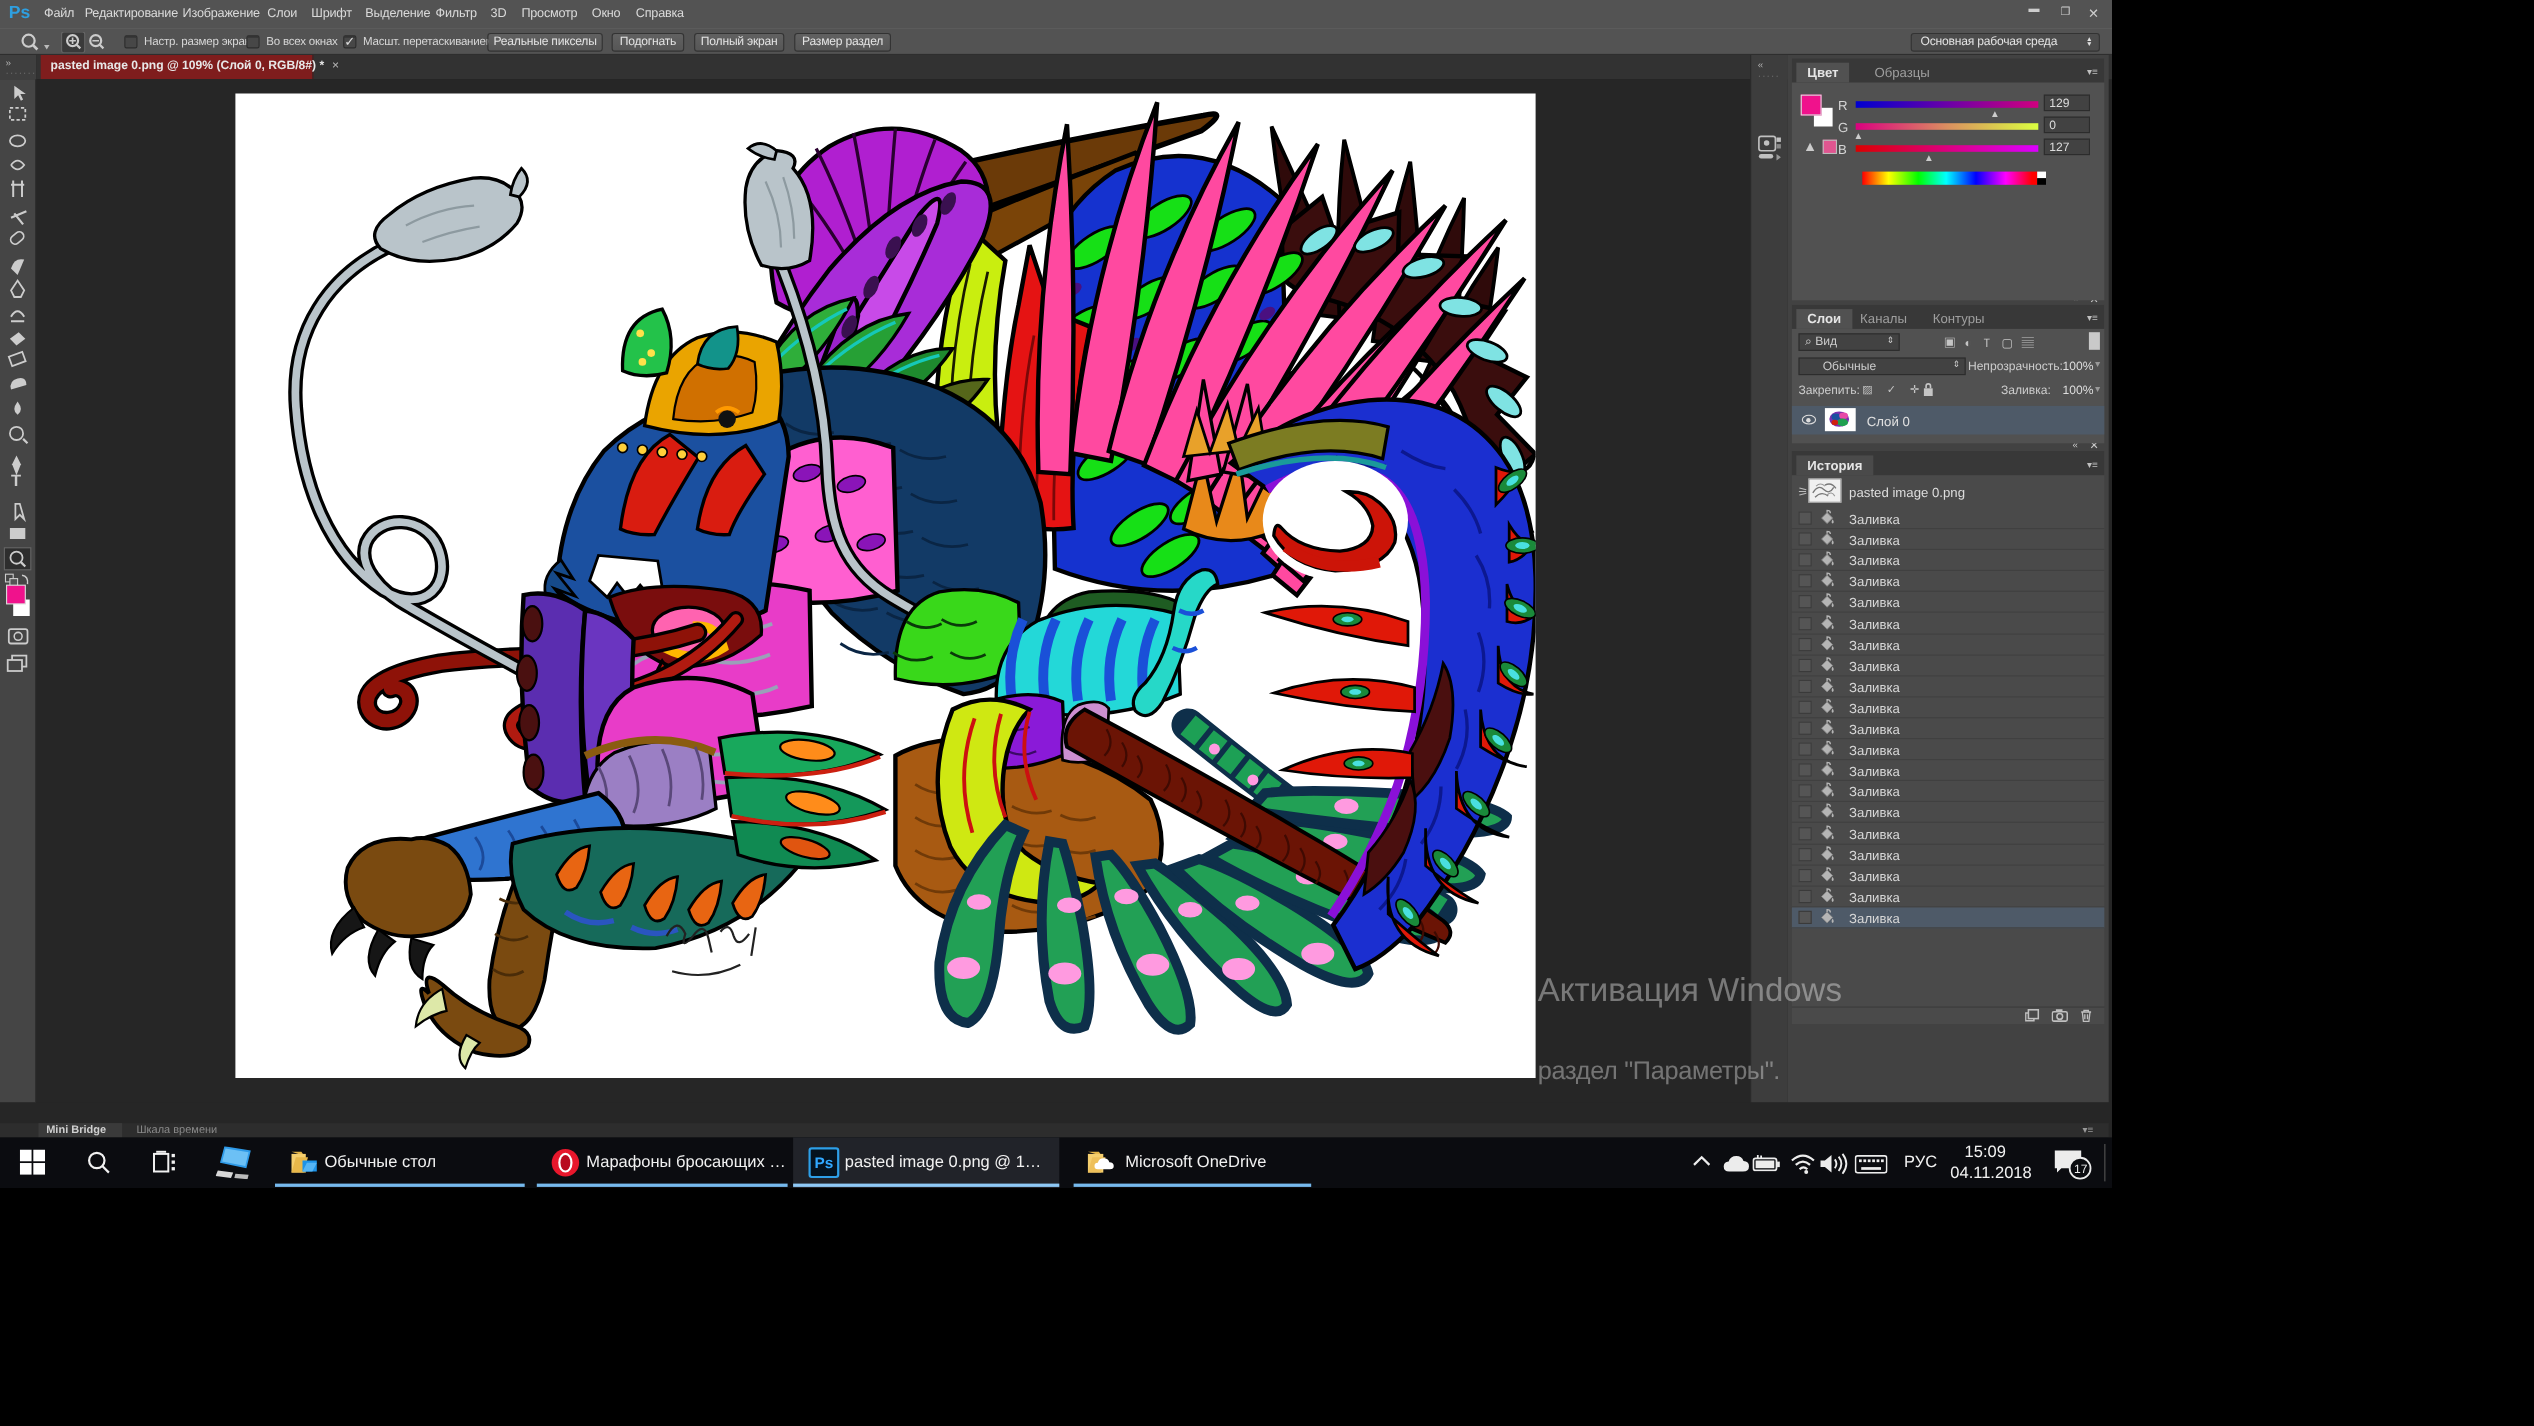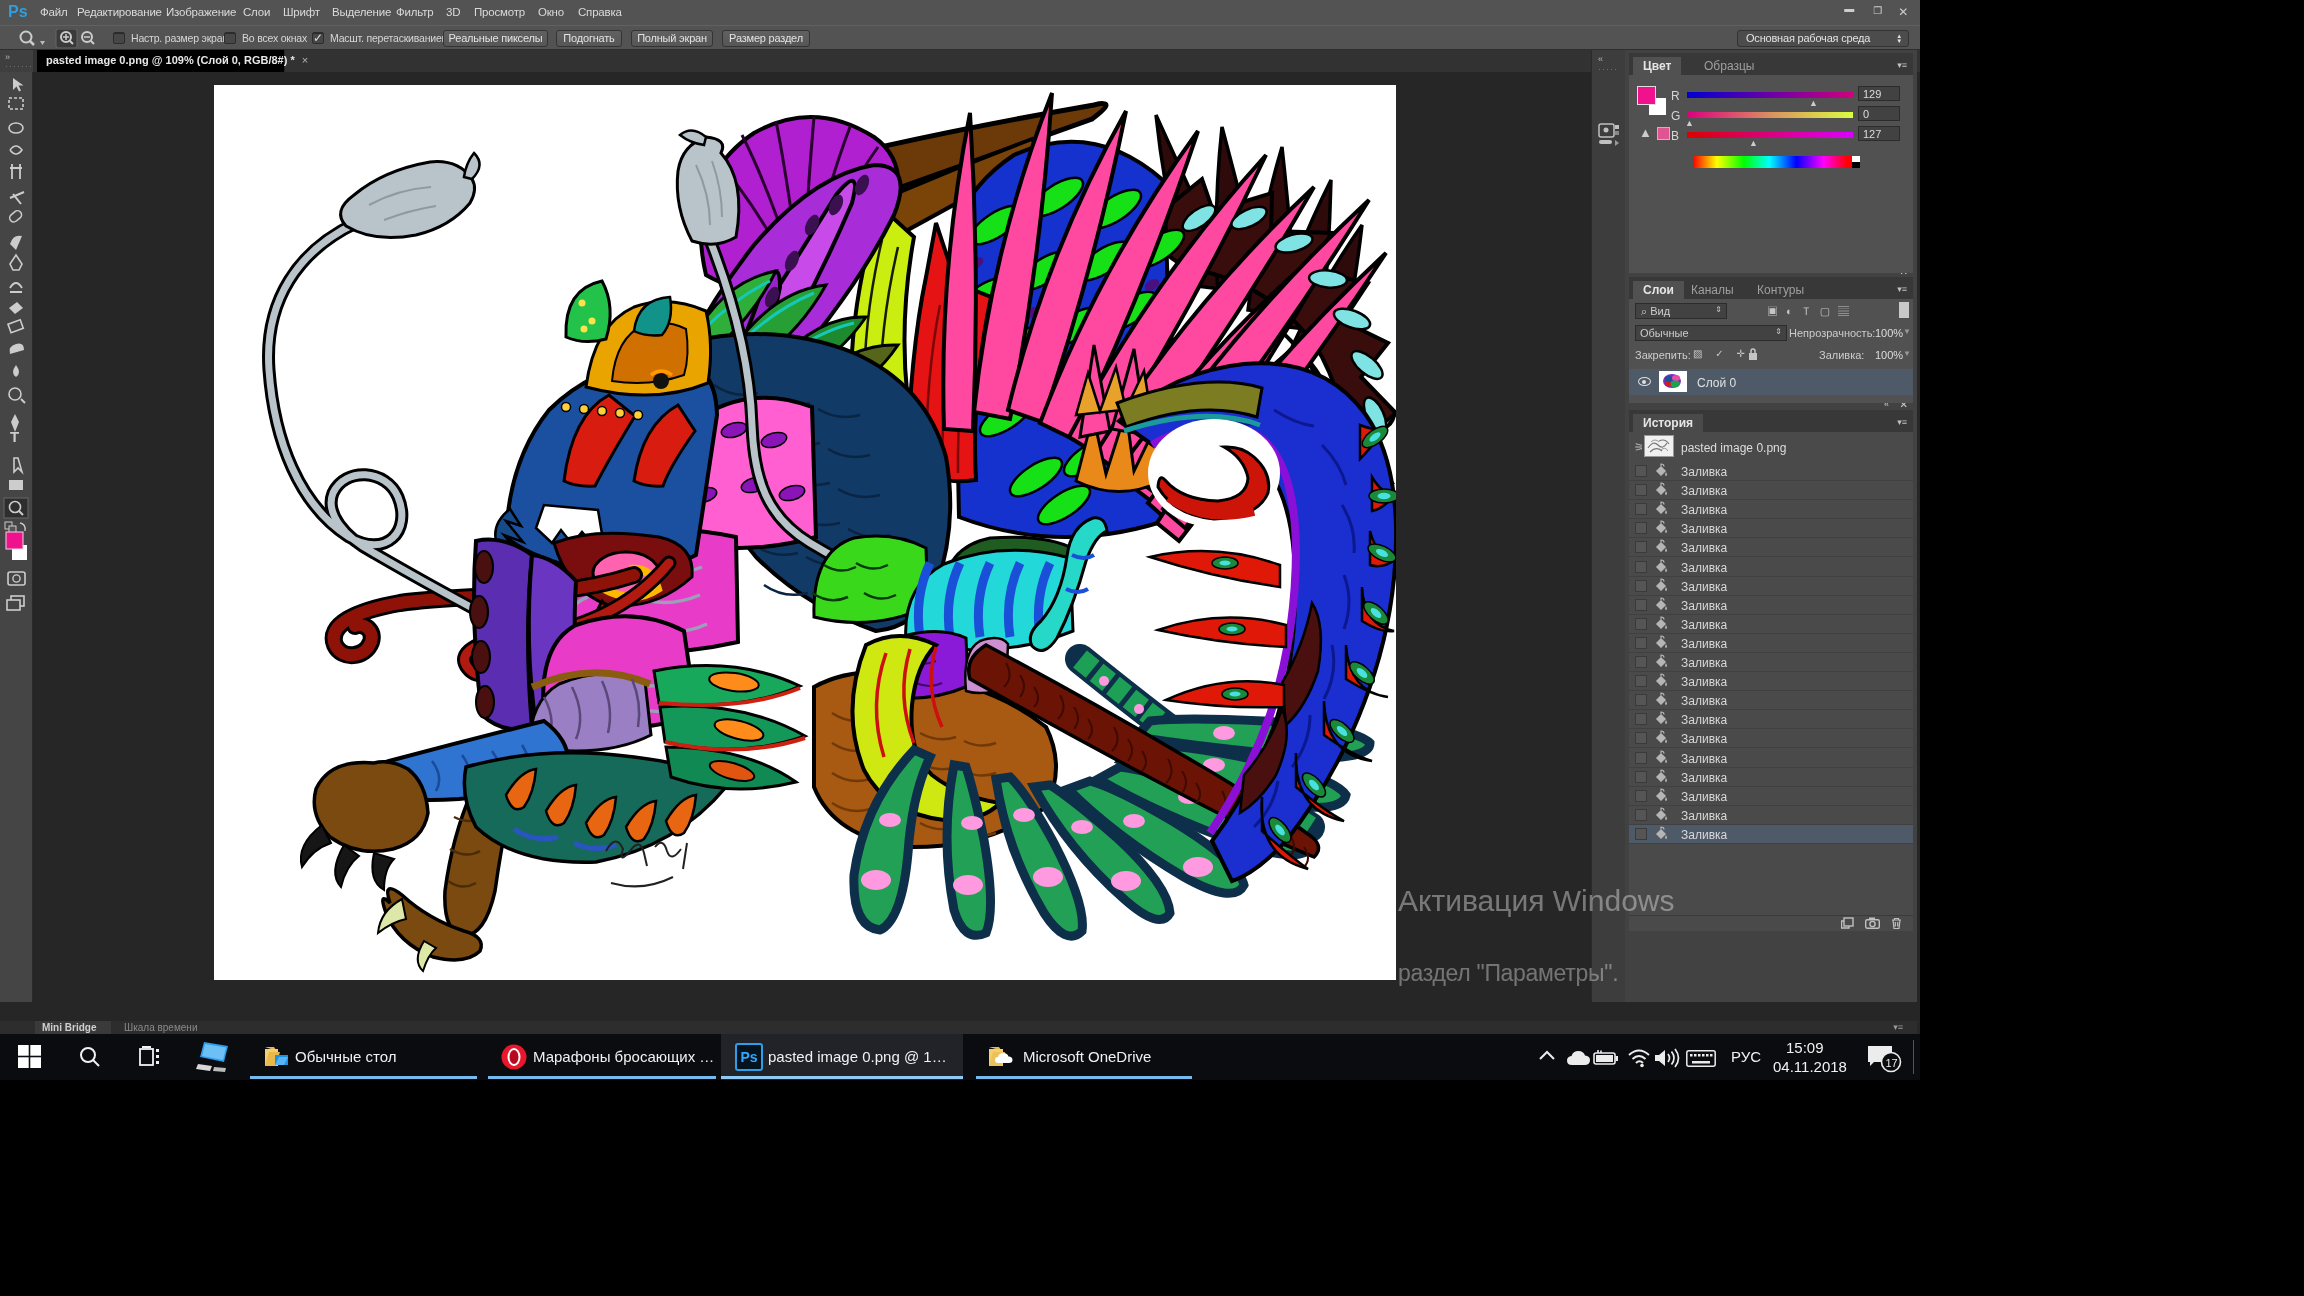--- a/index.html
+++ b/index.html
@@ -11,21 +11,21 @@
 #menubar{left:0;top:0;width:1920px;height:25px;background:#535353;color:#dadada;font-size:11.5px;letter-spacing:-0.2px}
 #menubar .m{position:absolute;top:6px;white-space:nowrap}
 #pslogo{position:absolute;left:8px;top:3px;color:#2e9fe0;font-weight:bold;font-size:16px;letter-spacing:0px}
 
 #optbar{left:0;top:25px;width:1920px;height:25px;background:#535353;border-top:1px solid #616161;border-bottom:1px solid #2e2e2e;color:#d6d6d6;font-size:10.5px;letter-spacing:-0.2px}
 .ob{position:absolute;top:6px;white-space:nowrap}
 .cb{position:absolute;top:6px;width:12px;height:12px;background:#474747;border:1px solid #2c2c2c;border-radius:2px;box-shadow:inset 0 1px 0 rgba(0,0,0,.4)}
 .btn{position:absolute;top:4px;height:17px;background:linear-gradient(#616161,#565656);border:1px solid #333;border-radius:3px;color:#e3e3e3;font-size:11px;text-align:center;line-height:15px;white-space:nowrap}
 
 #tabbar{left:33px;top:50px;width:1887px;height:22px;background:#323232}
-#doctab{position:absolute;left:4px;top:0;width:248px;height:22px;background:#000000;color:#e8e8e8;font-size:11px;font-weight:bold;line-height:21px;padding-left:9px;border-right:1px solid #262626;white-space:nowrap}
+#doctab{position:absolute;left:4px;top:0;width:248px;height:22px;background:#7f1d1d;color:#e8e8e8;font-size:11px;font-weight:bold;line-height:21px;padding-left:9px;border-right:1px solid #262626;white-space:nowrap}
 #toolhdr{left:0;top:50px;width:33px;height:22px;background:#3f3f3f;color:#b5b5b5;font-size:9px}
 
 #toolbar{left:0;top:72px;width:33px;height:930px;background:#454545;border-right:1px solid #2a2a2a}
 
 #canvasarea{left:33px;top:72px;width:1558px;height:930px;background:#262626}
 #whitecanvas{position:absolute;left:181px;top:13px;width:1182px;height:895px;background:#fff}
 
 #dockstrip{left:1591px;top:50px;width:34px;height:952px;background:#3d3d3d;border-left:1px solid #2a2a2a}
 #dock{left:1625px;top:50px;width:292px;height:952px;background:#424242}
 .panel{position:absolute;left:4px;width:284px;background:#515151}
@@ -491,21 +491,21 @@
     <div class="panel" style="top:227px;height:126px">
       <div class="phead">
         <div class="ptab" style="left:4px">Слои</div>
         <div class="ptab2" style="left:62px">Каналы</div>
         <div class="ptab2" style="left:128px">Контуры</div>
         <div class="pmenu">▾≡</div>
       </div>
       <div style="position:absolute;left:6px;top:26px;width:92px;height:16px;background:#424242;border:1px solid #2c2c2c;color:#ccc;font-size:11px;padding:1px 0 0 5px">⌕ Вид <span style="float:right;margin-right:4px;font-size:8px">⇕</span></div>
       <div style="position:absolute;left:138px;top:27px;color:#c5c5c5;font-size:11px;letter-spacing:8px">▣◐Ｔ▢▤</div>
       <div style="position:absolute;right:4px;top:25px;width:10px;height:16px;background:#c9c9c9"></div>
-      <div style="position:absolute;left:6px;top:48px;width:152px;height:16px;background:#424242;border:1px solid #2c2c2c;color:#ccc;font-size:11px;padding:1px 0 0 4px">Обычные <span style="float:right;margin-right:4px;font-size:8px">⇕</span></div>
+      <div style="position:absolute;left:6px;top:48px;width:152px;height:16px;background:#424242;border:1px solid #2c2c2c;color:#ccc;font-size:11px;padding:1px 0 0 21px">Обычные <span style="float:right;margin-right:4px;font-size:8px">⇕</span></div>
       <div style="position:absolute;left:160px;top:50px;color:#ccc;font-size:11px">Непрозрачность:</div>
       <div style="position:absolute;left:246px;top:48px;width:26px;height:16px;color:#ddd;font-size:11px;padding-top:2px">100%</div>
       <div style="position:absolute;left:274px;top:50px;color:#999;font-size:8px">▼</div>
       <div style="position:absolute;left:6px;top:72px;color:#ccc;font-size:11px">Закрепить:</div>
       <div style="position:absolute;left:64px;top:71px;color:#c5c5c5;font-size:10px;letter-spacing:5px">▨ ✓ ✛</div>
 <svg style="position:absolute;left:118px;top:70px" width="12" height="14" viewBox="0 0 12 14">
           <rect x="2" y="6" width="8" height="7" fill="#c5c5c5"></rect>
           <path d="M4 6 V4 a2 2 0 0 1 4 0 V6" stroke="#c5c5c5" stroke-width="1.5" fill="none"></path>
         </svg>
       <div style="position:absolute;left:190px;top:72px;color:#ccc;font-size:11px">Заливка:</div>

